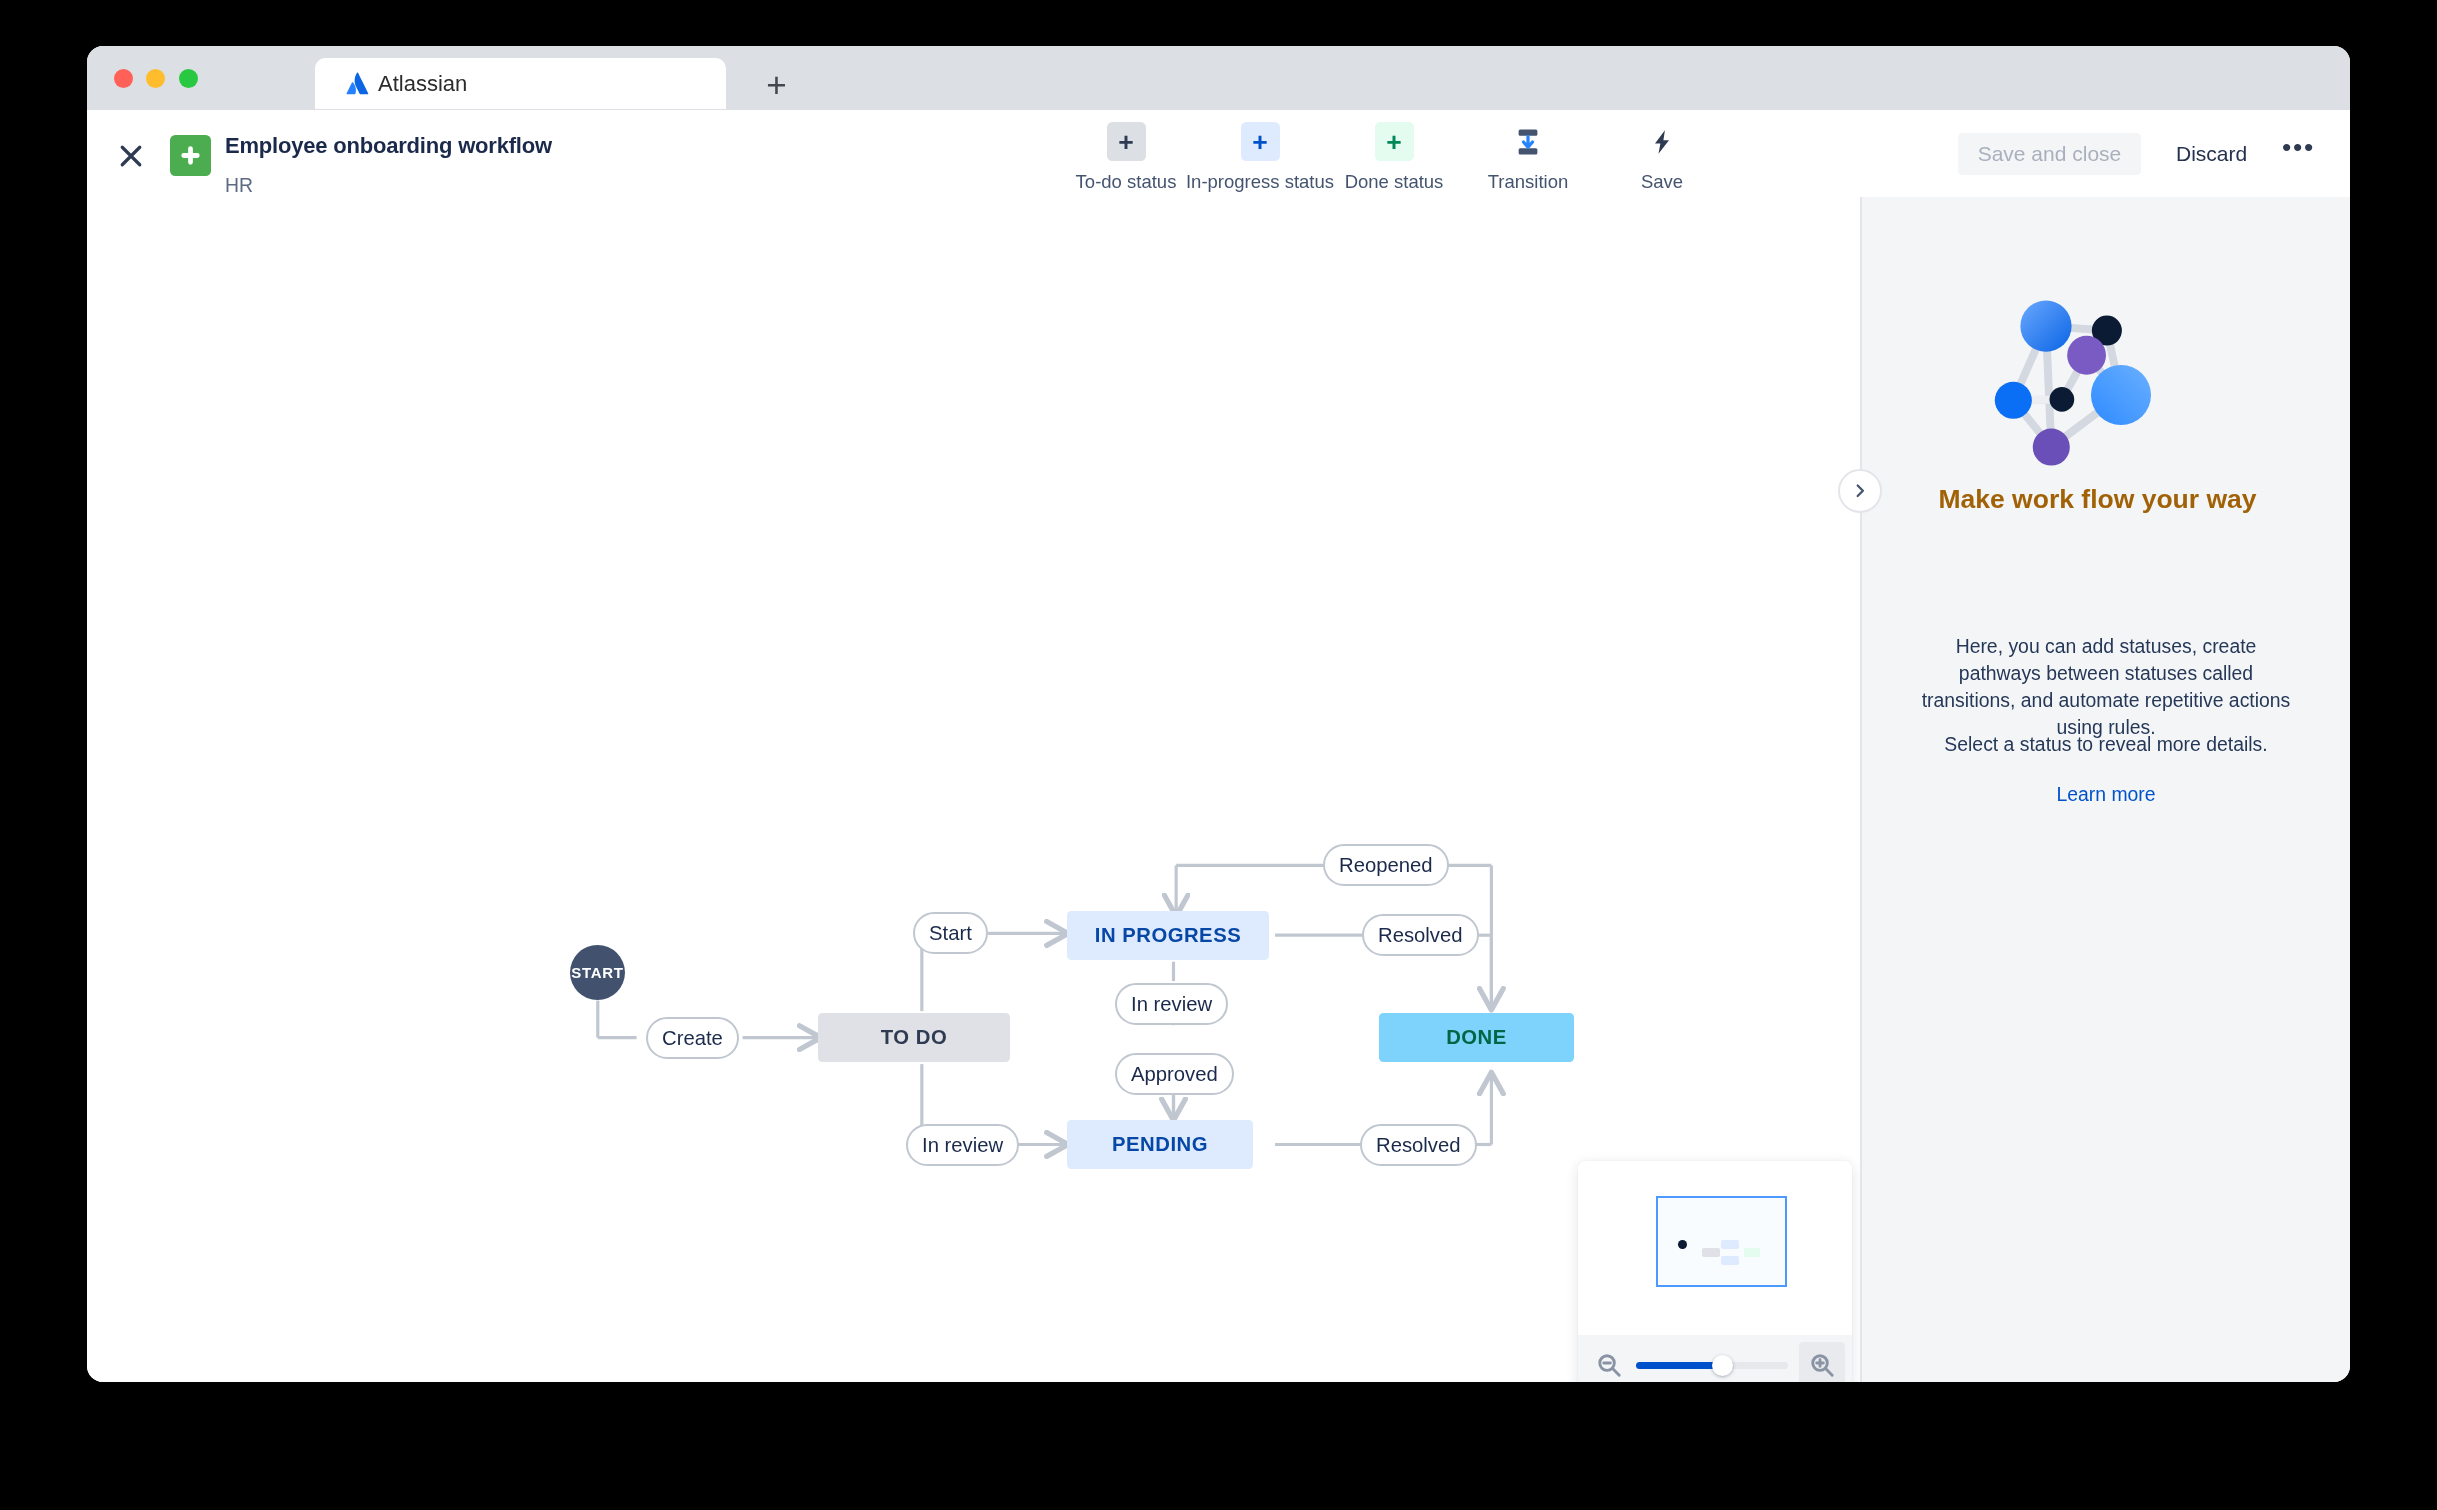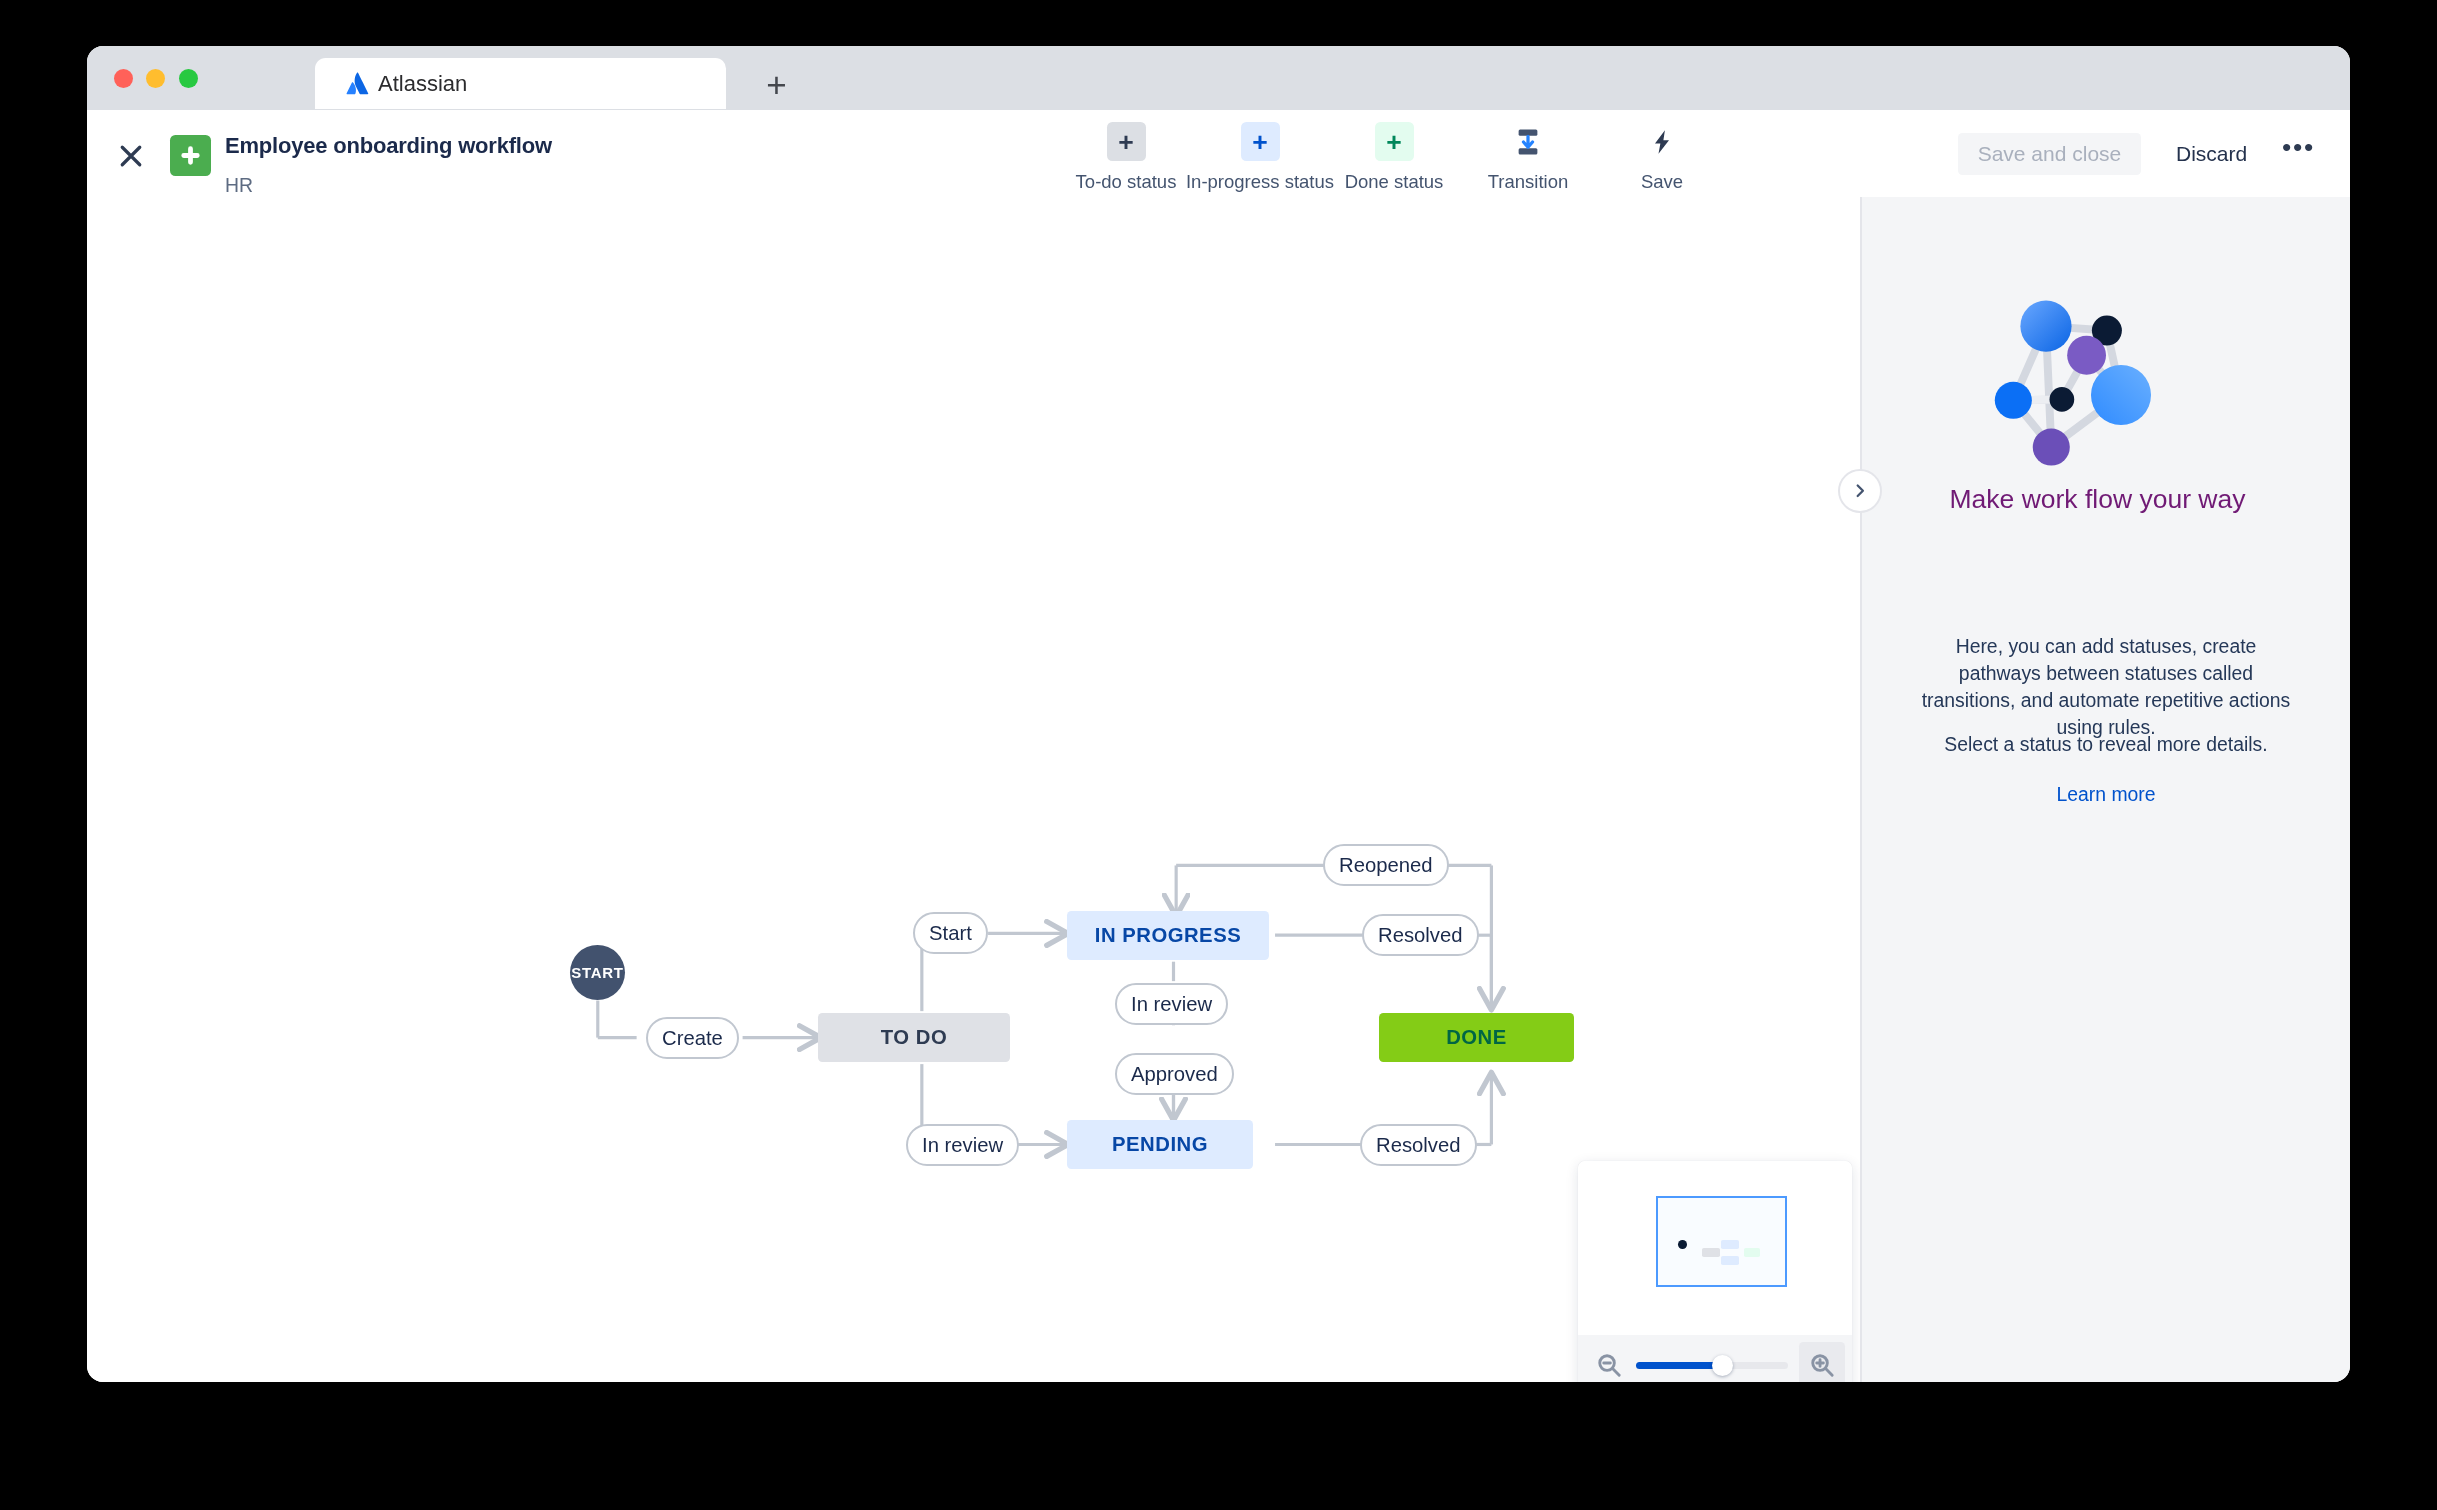--- a/index.html
+++ b/index.html
@@ -177,21 +177,21 @@
   }
 
   
   .panel-illu {
     position: absolute; left: 0; right: 0; top: 100px;
     display: flex; justify-content: center;
   }
   .panel-heading {
     position: absolute; left: 18px; right: 35px; top: 287px;
     text-align: center;
-    font-size: 26.5px; font-weight: normal; color: #701a75;
+    font-size: 26.5px; font-weight: bold; color: #a16207;
   }
   .panel-para {
     position: absolute; left: 51px; right: 51px;
     text-align: center;
     font-size: 19.4px; line-height: 27px; color: #253858;
   }
   .panel-para.p1 { top: 338px; }
   .panel-para.p2 { top: 436px; }
   .panel-para.p3 { top: 534px; }
   .panel-link {
@@ -212,21 +212,21 @@
     letter-spacing: 0.5px;
   }
   .node.status {
     height: 49px;
     border-radius: 4.4px;
     font-size: 20.3px;
   }
   .node.todo { background: #dfe1e6; color: #2e3b52; }
   .node.prog { background: #deebff; color: #0747a6; }
   .node.pend { background: #deebff; color: #0747a6; }
-  .node.done { background: #84cc16; color: #006644; }
+  .node.done { background: #7dd3fc; color: #006644; }
   .node.start-node {
     width: 55px; height: 55px;
     border-radius: 50%;
     background: #42526e;
     color: #ffffff;
     font-size: 15px;
     letter-spacing: 0.7px;
   }
 
   .pill {

